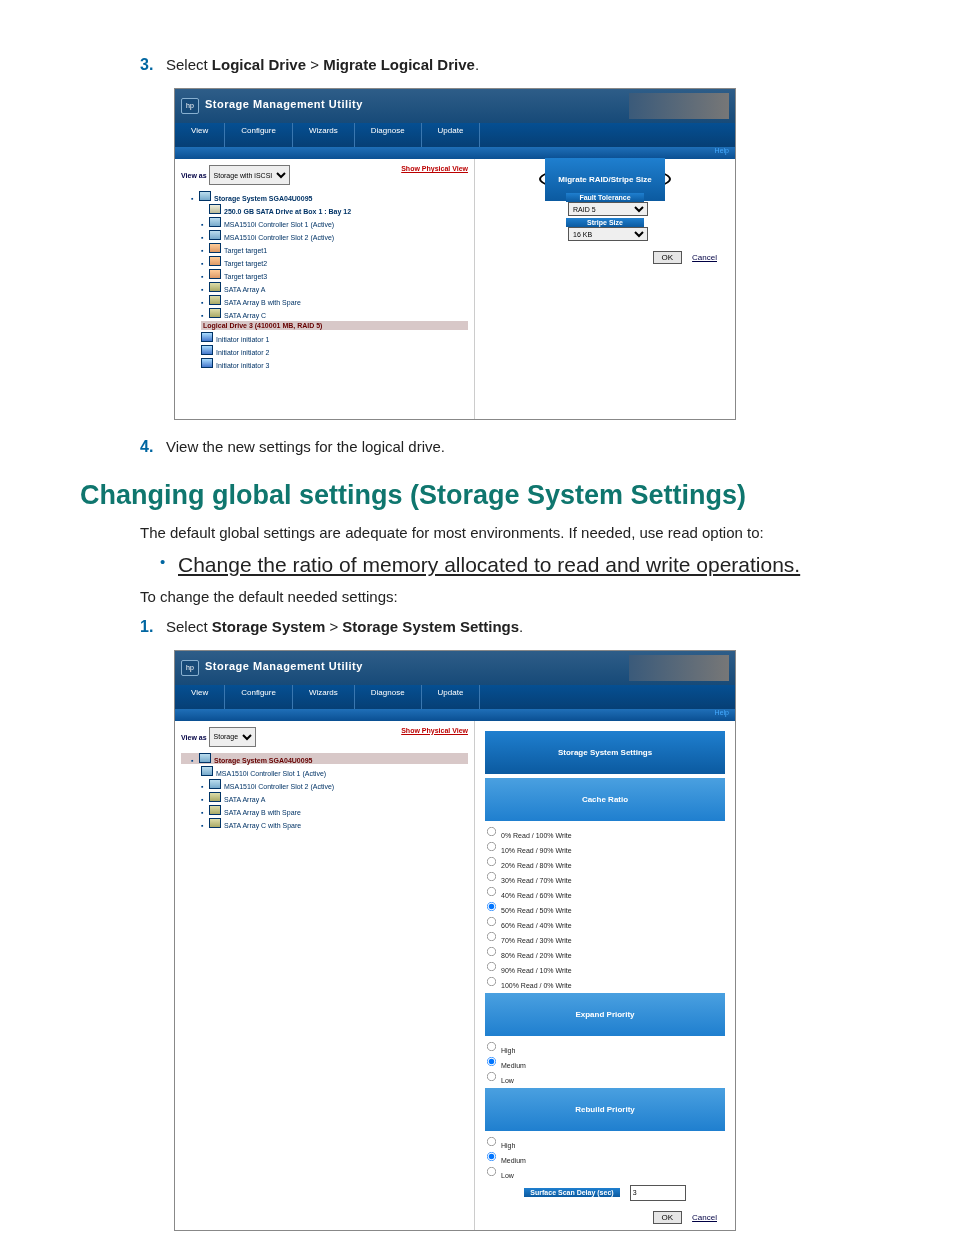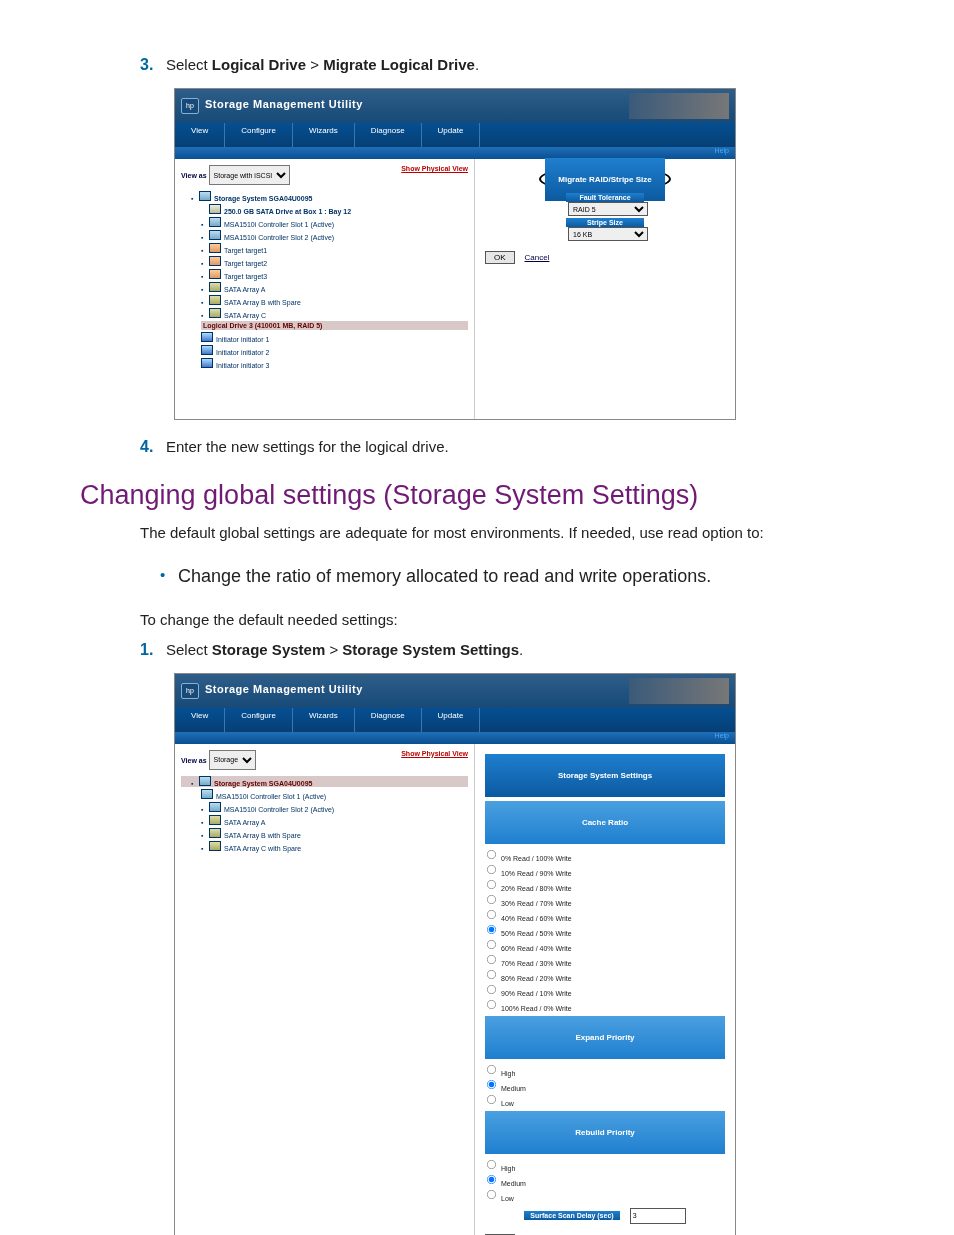--- a/index.html
+++ b/index.html
@@ -22,40 +22,41 @@
     font-size: 16px;
     width: 26px;
     flex-shrink: 0;
   }
   .step-text {
     flex: 1;
     font-size: 15px;
   }
   .bold { font-weight: bold; }
   h2.section {
-    color: #701a75;
-    font-weight: normal;
+    color: #0f766e;
+    font-weight: bold;
     font-size: 27px;
     margin: 24px 0 12px 0;
   }
   .para {
     margin: 10px 0 10px 60px;
     font-size: 15px;
     line-height: 1.35;
   }
   ul.bullets {
     margin: 8px 0 8px 80px;
     padding: 0;
     list-style: none;
   }
   ul.bullets li {
     position: relative;
     padding-left: 18px;
-    margin: 23px 0;
-    font-size: 18px;
+    margin: 10px 0;
+    font-size: 21px;
+    text-decoration: underline;
   }
   ul.bullets li::before {
     content: "•";
     position: absolute;
     left: 0;
     color: #0066a1;
     font-size: 15px;
   }
 
   
@@ -127,21 +128,21 @@
     background: linear-gradient(#1f7fcf,#0b5aa0);
     color:#fff; font-size:8px; font-weight:bold; text-align:center;
     padding:17px 0; margin:4px 0;
   }
   .circled { border:2px solid #000; border-radius:50%/100%; height:16px; display:flex; align-items:center; justify-content:center; margin:4px auto; width:120px; padding:0 4px;}
   .circled .section-bar{ margin:0; width:100%; border-radius:0; }
   .field-row { display:flex; align-items:center; margin:2px 0; font-size:7px;flex-direction:column;}
   .field-lbl { background:linear-gradient(#1f7fcf,#0b5aa0); color:#fff; padding:1px 4px; width:70px; text-align:center; font-weight:bold;}
   .field-val { margin-left:6px; }
   .field-val select { font-size:7px; width:80px; height:14px; border:1px solid #555;}
-  .btn-row { text-align:left; margin-top:10px;}
+  .btn-row { text-align:right; margin-top:10px;}
   .btn { font-size:8px; padding:1px 8px; border:1px solid #555; background:#e6e6e6; display:inline-block;}
   .btn.link { border:none; background:none; color:#004; text-decoration:underline; cursor:pointer;}
 
   .radio-list label{ display:block; font-size:7px; color:#222; margin:1px 0;}
   .radio-list input{ margin:0 3px 0 0; transform:scale(.7);}
 
   .surface-row { display:flex; align-items:center; justify-content:center; margin:6px 0 2px 0;}
   .surface-lbl { background:linear-gradient(#1f7fcf,#0b5aa0); color:#fff; font-size:7px; font-weight:bold; padding:1px 6px;}
   .surface-row input[type=text]{ font-size:7px; width:50px; height:12px; margin-left:10px; border:1px solid #555;}
 </style>
@@ -205,21 +206,21 @@
       <div class="btn-row">
         <span class="btn">OK</span>
         <span class="btn link">Cancel</span>
       </div>
     </div>
   </div>
 </div>
 
 <div class="step">
   <div class="step-num">4.</div>
-  <div class="step-text">Enter the new settings for the logical drive.</div>
+  <div class="step-text">View the new settings for the logical drive.</div>
 </div>
 
 <h2 class="section">Changing global settings (Storage System Settings)</h2>
 <div class="para">The default global settings are adequate for most environments. If needed, use read option to:</div>
 <ul class="bullets">
   <li>Change the ratio of memory allocated to read and write operations.</li>
 </ul>
 <div class="para">To change the default needed settings:</div>
 
 <div class="step">

